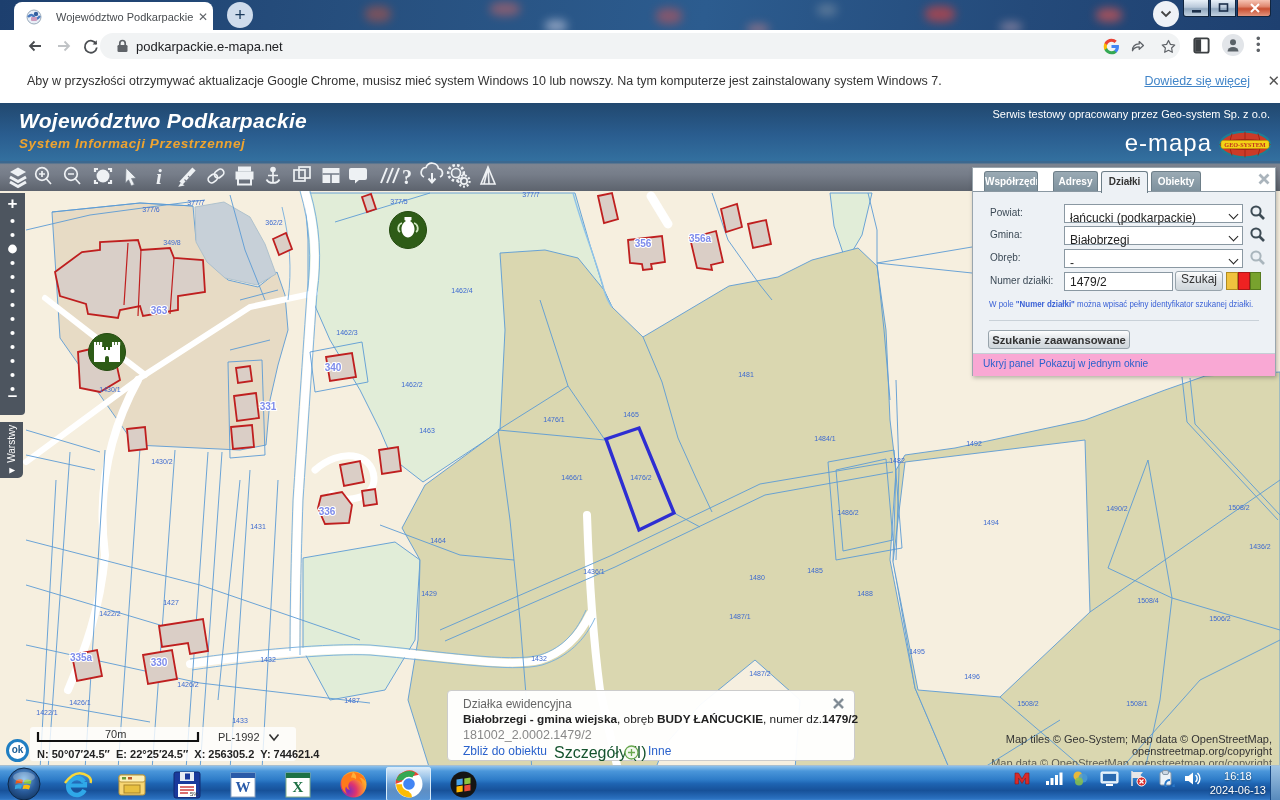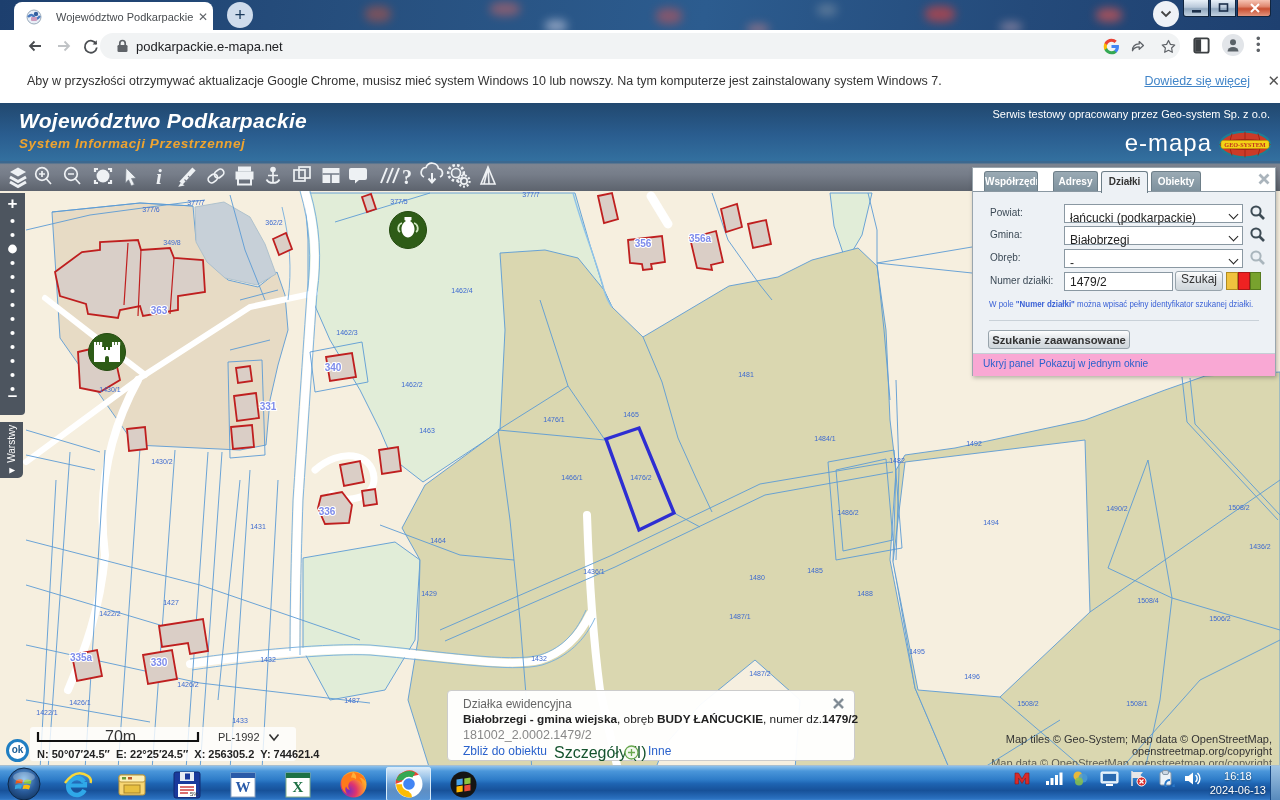--- a/index.html
+++ b/index.html
@@ -464,21 +464,21 @@
   <div style="position:absolute;left:15px;top:53px;font-size:12px;color:#2a62cc;">Zbliż do obiektu</div>
         <div style="position:absolute;left:106px;top:53px;font-size:16px;color:#14532d;">Szczegóły (I)</div>
   <svg style="position:absolute;left:176px;top:54px" width="15" height="15" viewBox="0 0 15 15">
           <circle cx="7.5" cy="7.5" r="6.5" fill="#f2f8ee" stroke="#69a84f" stroke-width="1.3"></circle>
           <path d="M7.5 4 v7 M4 7.5 h7" stroke="#69a84f" stroke-width="1.3"></path>
         </svg>
   <div style="position:absolute;left:200px;top:53px;font-size:12px;color:#2a62cc;">Inne</div>
 </div>
 
 <div id="scalebox">
-  <div style="position:absolute;left:75px;top:1px;font-size:16px;color:#333;">70m</div>
+  <div style="position:absolute;left:75px;top:1px;font-size:11px;color:#333;">70m</div>
   <svg style="position:absolute;left:6px;top:4px" width="200" height="12">
           <path d="M2,1 V10 H162 V1" fill="none" stroke="#111" stroke-width="2.2"></path>
         </svg>
   <div style="position:absolute;left:188px;top:4px;font-size:11px;color:#333;">PL-1992</div>
   <svg style="position:absolute;left:238px;top:6px" width="12" height="9">
           <path d="M1.5 1.5 L6 7 L10.5 1.5" stroke="#333" stroke-width="1.6" fill="none"></path>
         </svg>
 </div>
 <div id="coords" style="position:absolute;left:37px;top:557px;font-size:11px;font-weight:bold;color:#222;white-space:nowrap;">N: 50°07′24.5″&nbsp; E: 22°25′24.5″&nbsp; X: 256305.2&nbsp;&nbsp;Y: 744621.4</div>
 <div id="okbtn">ok</div>

